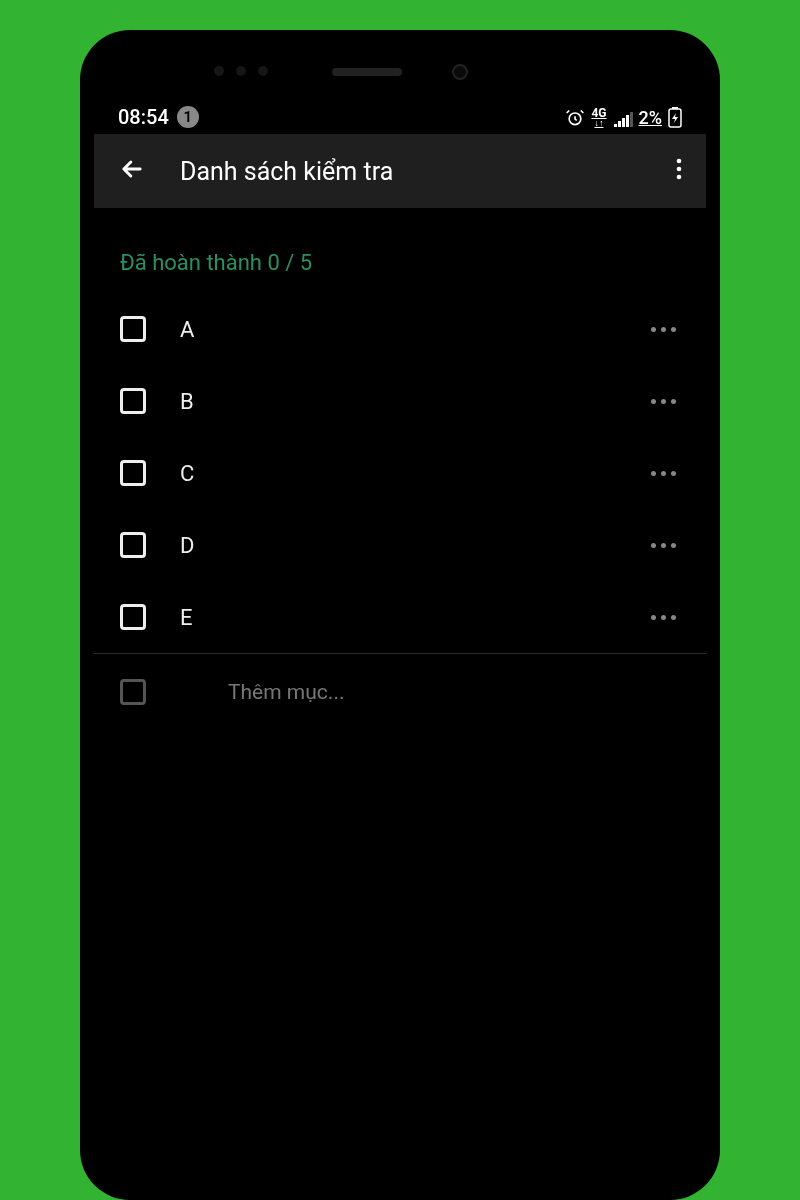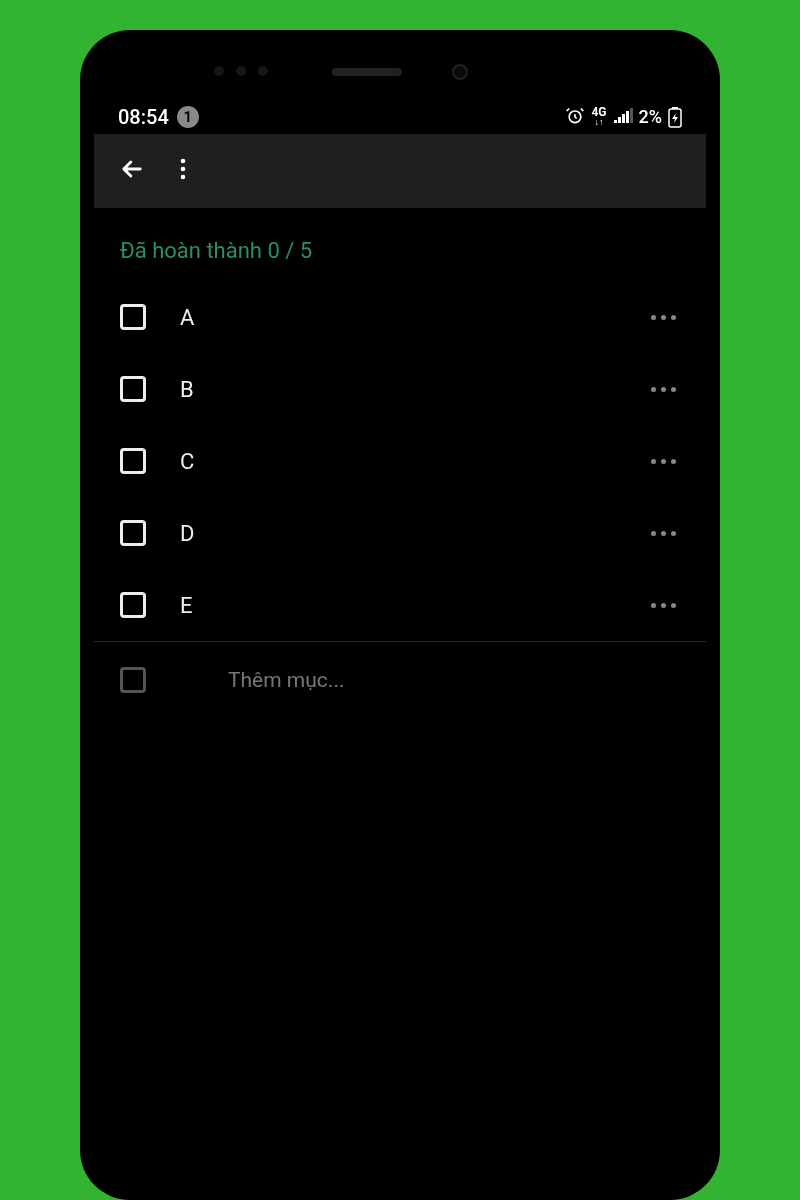--- a/index.html
+++ b/index.html
@@ -53,34 +53,34 @@
       font-size: 20px;
       gap: 36px;
     }
     .status-left { display: flex; align-items: center; gap: 8px; font-weight: 500;}
     .notif-badge {
       width: 22px; height: 22px; border-radius: 50%;
       background: #888; color: #000; font-size: 15px;
       display: inline-flex; justify-content: center; align-items: center;
       font-weight: 600;
     }
-    .status-right { display: flex; align-items: flex-start; gap: 6px; font-size: 18px; font-weight:500;}
+    .status-right { display: flex; align-items: flex-end; gap: 6px; font-size: 18px; font-weight:500;text-decoration:underline;}
     .status-icon { display: inline-flex; align-items: center; }
     .header {
       background: #1f1f1f;
       height: 74px;
       display: flex;
       align-items: center;
       padding: 0 24px;
       gap: 34px;
     }
     .back-arrow svg { width: 28px; height: 28px; }
     .header-title { color: #fff; font-size: 25px; flex: 1; }
     .menu-dots svg { width: 6px; height: 24px; }
-    .content { padding: 0 26px; background:#000; }
+    .content { padding: 12px 26px; background:#000; }
     .progress {
       color: #2a8f62;
       font-size: 22px;
       padding: 30px 0 18px 0;
     }
     .item-row {
       display: flex;
       align-items: center;
       height: 72px;
       gap: 34px;
@@ -153,20 +153,21 @@
         </span>
       </div>
     </div>
 
     <div class="header">
       <span class="back-arrow">
         <svg viewBox="0 0 24 24" fill="none" stroke="#fff" stroke-width="2.5" stroke-linecap="round" stroke-linejoin="round">
             <path d="M19 12H5M11 18l-6-6 6-6"></path>
           </svg>
       </span>
+      <span class="header-title">Danh sách kiểm tra</span>
       <span class="menu-dots">
         <svg viewBox="0 0 6 24">
             <circle cx="3" cy="4" r="2.3" fill="#fff"></circle>
             <circle cx="3" cy="12" r="2.3" fill="#fff"></circle>
             <circle cx="3" cy="20" r="2.3" fill="#fff"></circle>
           </svg>
       </span>
     </div>
 
     <div class="content">

